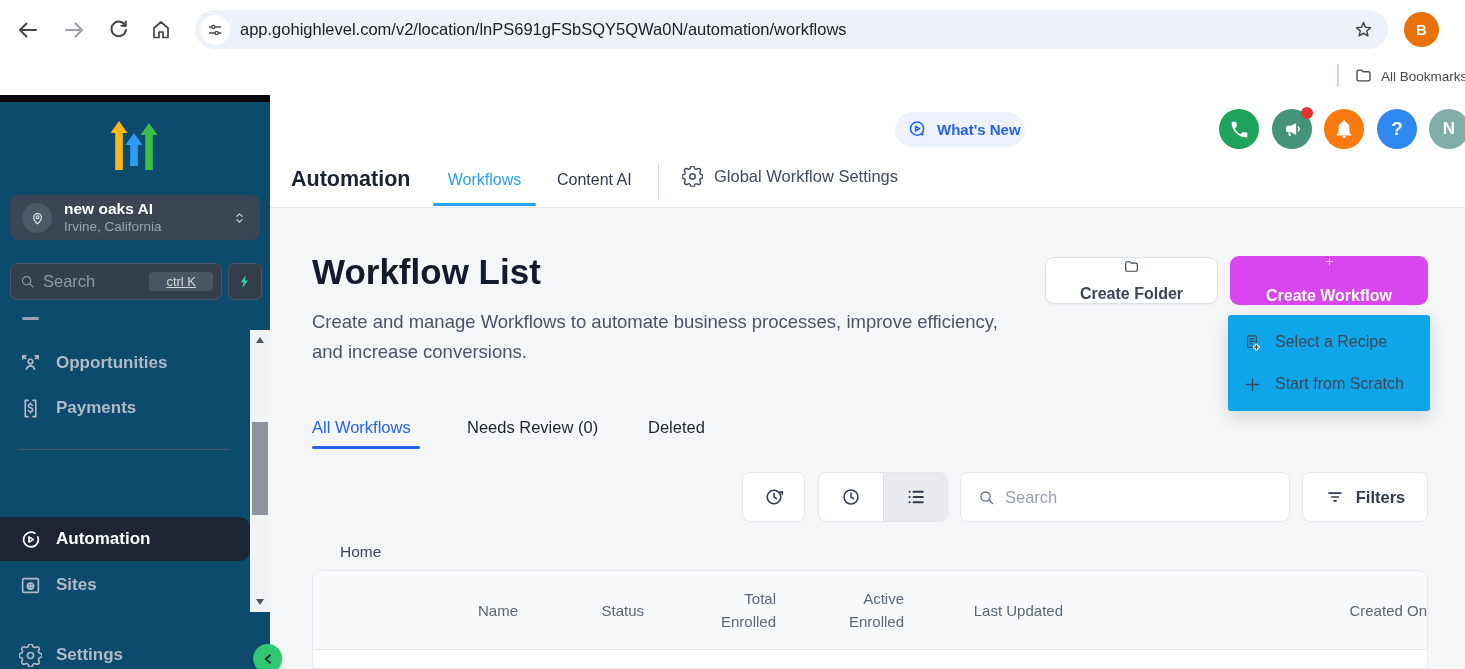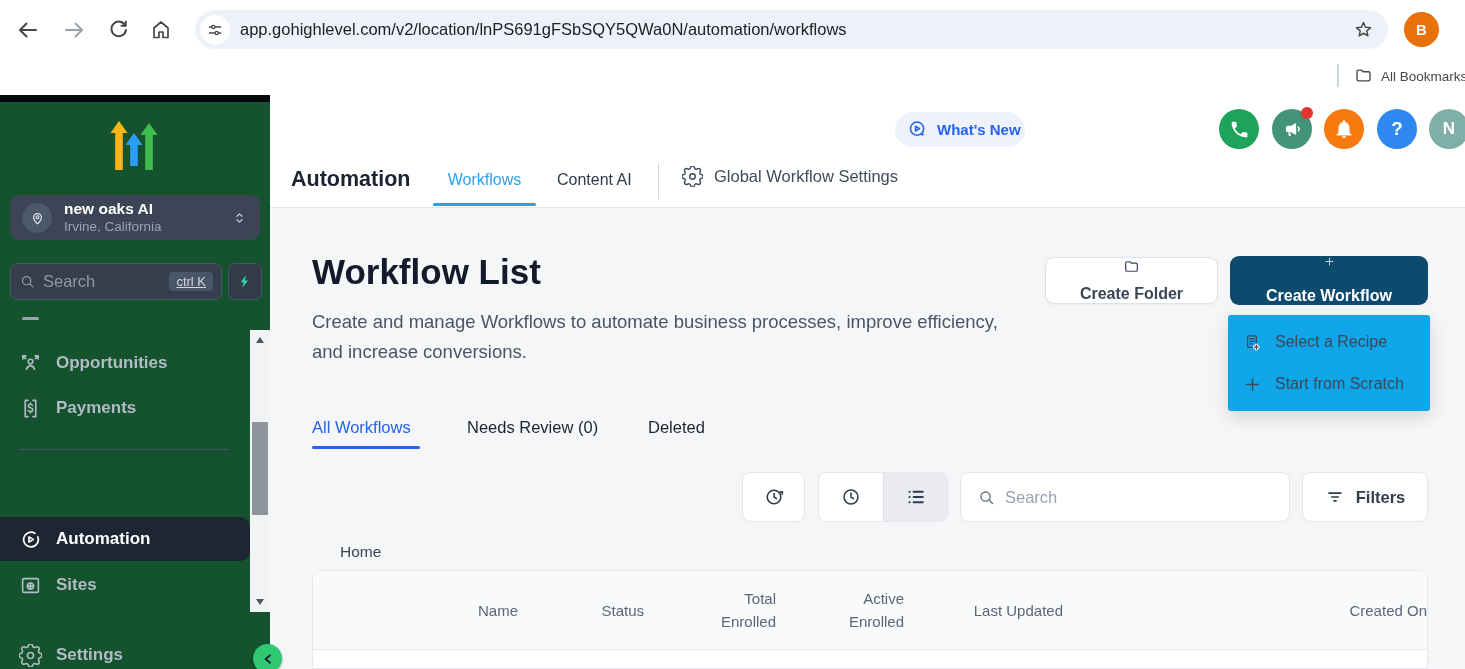--- a/index.html
+++ b/index.html
@@ -17,33 +17,33 @@
   .omnibox { position:absolute; left:195px; top:10px; width:1193px; height:39px; border-radius:20px; background:#EDF2FA; display:flex; align-items:center; }
   .omni-chip { width:30px; height:30px; border-radius:50%; background:#fff; margin-left:5px; display:flex; align-items:center; justify-content:center; color:#474747; flex:0 0 auto; }
   .url { margin-left:10px; font-size:16.5px; color:#202124; white-space:nowrap; }
   .omni-star { margin-left:auto; margin-right:14px; color:#474747; }
   .profile-b { position:absolute; left:1404px; top:12px; width:35px; height:35px; border-radius:50%; background:#E8710A; color:#fff; font-size:15px; font-weight:bold; display:flex; align-items:center; justify-content:center; }
   .bm-divider { position:absolute; left:1337px; top:64px; width:2px; height:23px; background:#C9D6EA; }
   .bm-folder { position:absolute; left:1354px; top:66px; color:#474747; }
   .bm-label { position:absolute; left:1381px; top:69px; width:84px; overflow:hidden; white-space:nowrap; font-size:13.5px; color:#474747; }
 
   
-  .sidebar { position:absolute; left:0; top:95px; width:270px; height:574px; background:#14532d; }
+  .sidebar { position:absolute; left:0; top:95px; width:270px; height:574px; background:#0c4a6e; }
   .side-topstrip { position:absolute; left:0; top:0; width:270px; height:7px; background:#06080C; }
   .logo { position:absolute; left:110px; top:25px; }
   .account { position:absolute; left:10px; top:100px; width:250px; height:45px; background:#3C4555; border-radius:9px; display:flex; align-items:center; padding:0 12px; }
   .acc-avatar { width:30px; height:30px; border-radius:50%; background:#4D5868; color:#E6EAF0; display:flex; align-items:center; justify-content:center; flex:0 0 auto; }
   .acc-text { margin-left:12px; line-height:1.25; }
   .acc-name { font-size:15.5px; font-weight:bold; color:#fff; }
   .acc-loc { font-size:13.5px; color:#98A2B0; }
   .acc-chevrons { margin-left:auto; color:#C8CFD9; }
   .side-search { position:absolute; left:10px; top:168px; width:212px; height:37px; background:#353E4D; border:1px solid #4A5468; border-radius:7px; display:flex; align-items:center; padding:0 8px; color:#8E99A7; }
   .side-search input { flex:1; min-width:0; background:transparent; border:none; outline:none; font-size:16.5px; color:#C6CCD4; margin-left:7px; font-family:inherit; }
   .side-search input::placeholder { color:#8E99A7; }
-  .kbd { background:#4A5565; color:#D2D7DE; font-size:13px; padding:2px 7px; border-radius:4px; flex:0 0 auto;text-decoration:underline; }
+  .kbd { background:#4A5565; color:#D2D7DE; font-size:13px; padding:2px 17px; border-radius:4px; flex:0 0 auto;text-decoration:underline; }
   .bolt-btn { position:absolute; left:228px; top:168px; width:34px; height:37px; border:1px solid #4A5468; border-radius:7px; display:flex; align-items:center; justify-content:center; background:#333C4B; }
   .scroll-dash { position:absolute; left:22px; top:222px; width:17px; height:3px; border-radius:2px; background:#98A2B0; }
   .nav-item { position:absolute; left:0; width:250px; height:44px; display:flex; align-items:center; padding-left:19px; gap:14px; color:#B2BAC6; font-size:17px; font-weight:600; }
   .nav-item.active { background:#1F2633; border-radius:0 10px 10px 0; color:#fff; }
   .side-divider { position:absolute; left:18px; top:354px; width:212px; height:1px; background:#49525F; }
   .side-scrollbar { position:absolute; left:250px; top:235px; width:20px; height:282px; background:#F2F3F4; }
   .sb-btn { position:absolute; left:0; width:20px; height:20px; display:flex; align-items:center; justify-content:center; }
   .tri-up { width:0; height:0; border-left:4.5px solid transparent; border-right:4.5px solid transparent; border-bottom:6px solid #50565E; }
   .tri-down { width:0; height:0; border-left:4.5px solid transparent; border-right:4.5px solid transparent; border-top:6px solid #50565E; }
   .sb-thumb { position:absolute; left:2px; top:92px; width:16px; height:93px; background:#8E949D; }
@@ -63,21 +63,21 @@
   .hdr-tab { position:absolute; top:76px; font-size:16px; font-weight:500; }
   .tab-underline { position:absolute; left:163px; top:108px; width:103px; height:3px; background:#2BA0F2; border-radius:2px; }
   .hdr-vdiv { position:absolute; left:388px; top:68px; width:1px; height:36px; background:#D5DAE1; }
   .gws { position:absolute; left:412px; top:71px; display:flex; align-items:center; gap:11px; color:#404B5C; font-size:16.5px; }
 
   .wl-title { position:absolute; left:42px; top:157px; font-size:35px; font-weight:600; color:#121A2B; }
   .wl-desc { position:absolute; left:42px; top:212px; width:700px; font-size:18.5px; line-height:30px; color:#4A5568; }
 
   .btn { display:flex; align-items:center; justify-content:center; border-radius:9px; cursor:default;flex-direction:column; }
   .btn-folder { position:absolute; left:775px; top:162px; width:173px; height:47px; background:#fff; border:1px solid #DDE1E8; box-shadow:0 1px 2px rgba(16,24,40,.05); gap:10px; color:#3A4556; font-size:16px; font-weight:600; }
-  .btn-create { position:absolute; left:960px; top:161px; width:198px; height:49px; background:#0c4a6e; gap:20px; color:#fff; font-size:16px; font-weight:600; }
+  .btn-create { position:absolute; left:960px; top:161px; width:198px; height:49px; background:#d946ef; gap:20px; color:#fff; font-size:16px; font-weight:600; }
 
   .dropdown { position:absolute; left:958px; top:220px; width:202px; background:#0ea5e9; border-radius:3px; box-shadow:0 6px 18px rgba(0,0,0,.14); padding:6px 0; z-index:5; }
   .dd-item { height:42px; display:flex; align-items:center; padding-left:15px; gap:13px; font-size:16px; color:#3E4754; }
 
   .c-tab { position:absolute; top:323px; font-size:16.5px; font-weight:500; color:#1B2430; }
   .c-tab.active { color:#2563EB; }
   .c-tab-underline { position:absolute; left:42px; top:351px; width:108px; height:3px; background:#2563EB; border-radius:2px; }
 
   .tool { position:absolute; top:377px; height:50px; background:#fff; border:1px solid #E3E7EC; border-radius:8px; display:flex; align-items:center; justify-content:center; color:#2F3B4E; }
   .tool-group { padding:0; overflow:hidden; }

